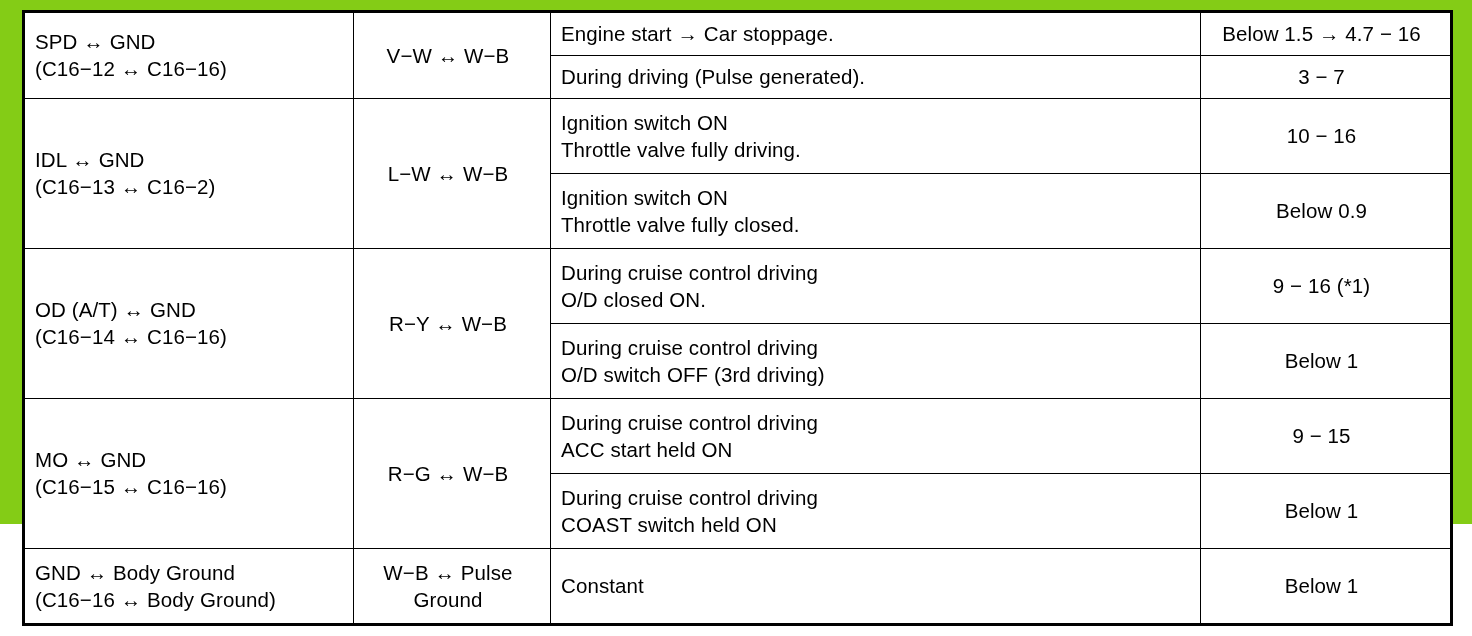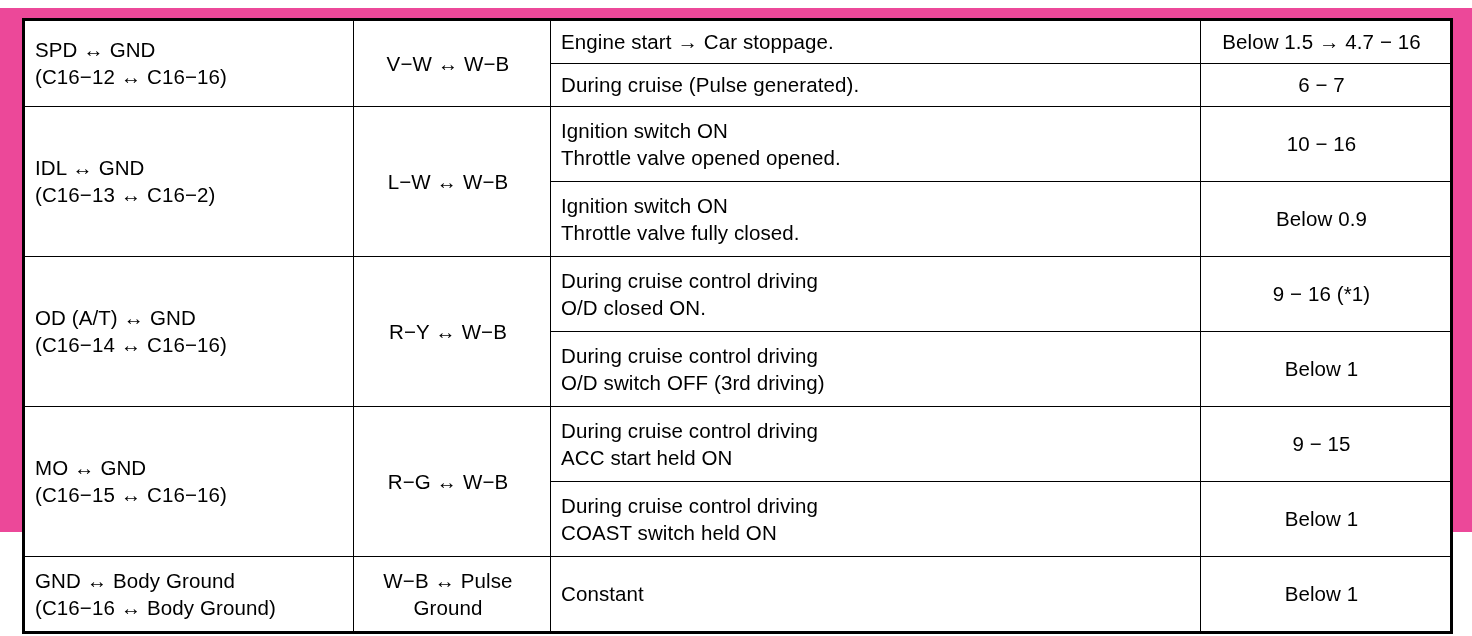--- a/index.html
+++ b/index.html
@@ -12,22 +12,21 @@
     height: 636px;
     font-family: "Liberation Sans", sans-serif;
     color: #000000;
     overflow: hidden;
   }
 
   #sheet {
     position: relative;
     width: 1472px;
     height: 524px;
-    background: #ec4899;
-    margin-top: 8px;
+    background: #84cc16;
   }
 
   table.spec-table {
     position: absolute;
     left: 22px;
     top: 10px;
     width: 1428px;
     height: 616px;
     border-collapse: collapse;
     table-layout: fixed;
@@ -111,46 +110,46 @@
         </td>
         <td class="grp-top thickright">
           <div class="cell-inner ctr">
             <span class="line">Below 1.5 → 4.7 − 16</span>
           </div>
         </td>
       </tr>
       <tr>
         <td>
           <div class="cell-inner lft">
-            <span class="line">During cruise (Pulse generated).</span>
-          </div>
-        </td>
-        <td class="thickright">
-          <div class="cell-inner ctr">
-            <span class="line">6 − 7</span>
+            <span class="line">During driving (Pulse generated).</span>
+          </div>
+        </td>
+        <td class="thickright">
+          <div class="cell-inner ctr">
+            <span class="line">3 − 7</span>
           </div>
         </td>
       </tr>
 
       <tr>
         <td class="grp-top thickleft" rowspan="2">
           <div class="cell-inner lft">
             <span class="line">IDL ↔ GND</span>
             <span class="line">(C16−13 ↔ C16−2)</span>
           </div>
         </td>
         <td class="grp-top" rowspan="2">
           <div class="cell-inner ctr">
             <span class="line">L−W ↔ W−B</span>
           </div>
         </td>
         <td class="grp-top">
           <div class="cell-inner lft">
             <span class="line">Ignition switch ON</span>
-            <span class="line">Throttle valve opened opened.</span>
+            <span class="line">Throttle valve fully driving.</span>
           </div>
         </td>
         <td class="grp-top thickright">
           <div class="cell-inner ctr">
             <span class="line">10 − 16</span>
           </div>
         </td>
       </tr>
       <tr>
         <td>

